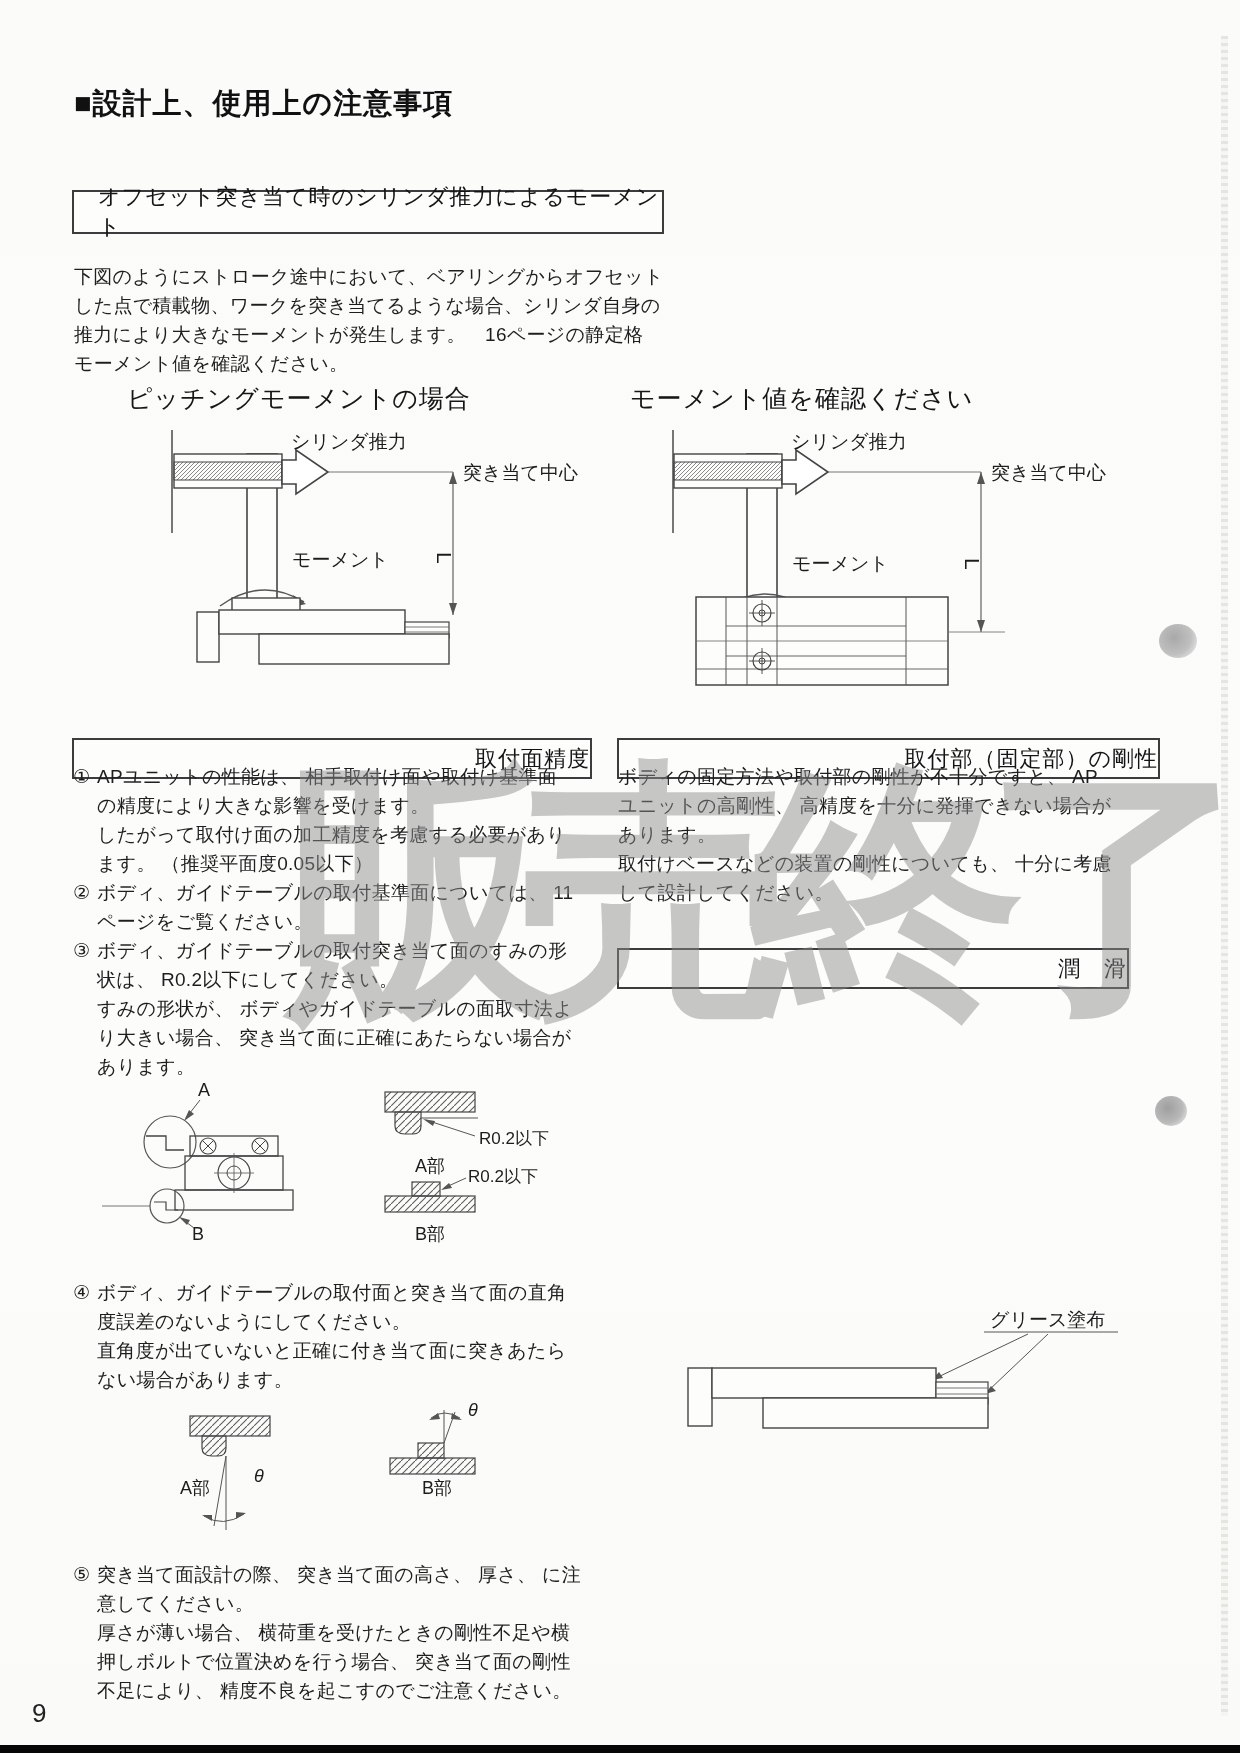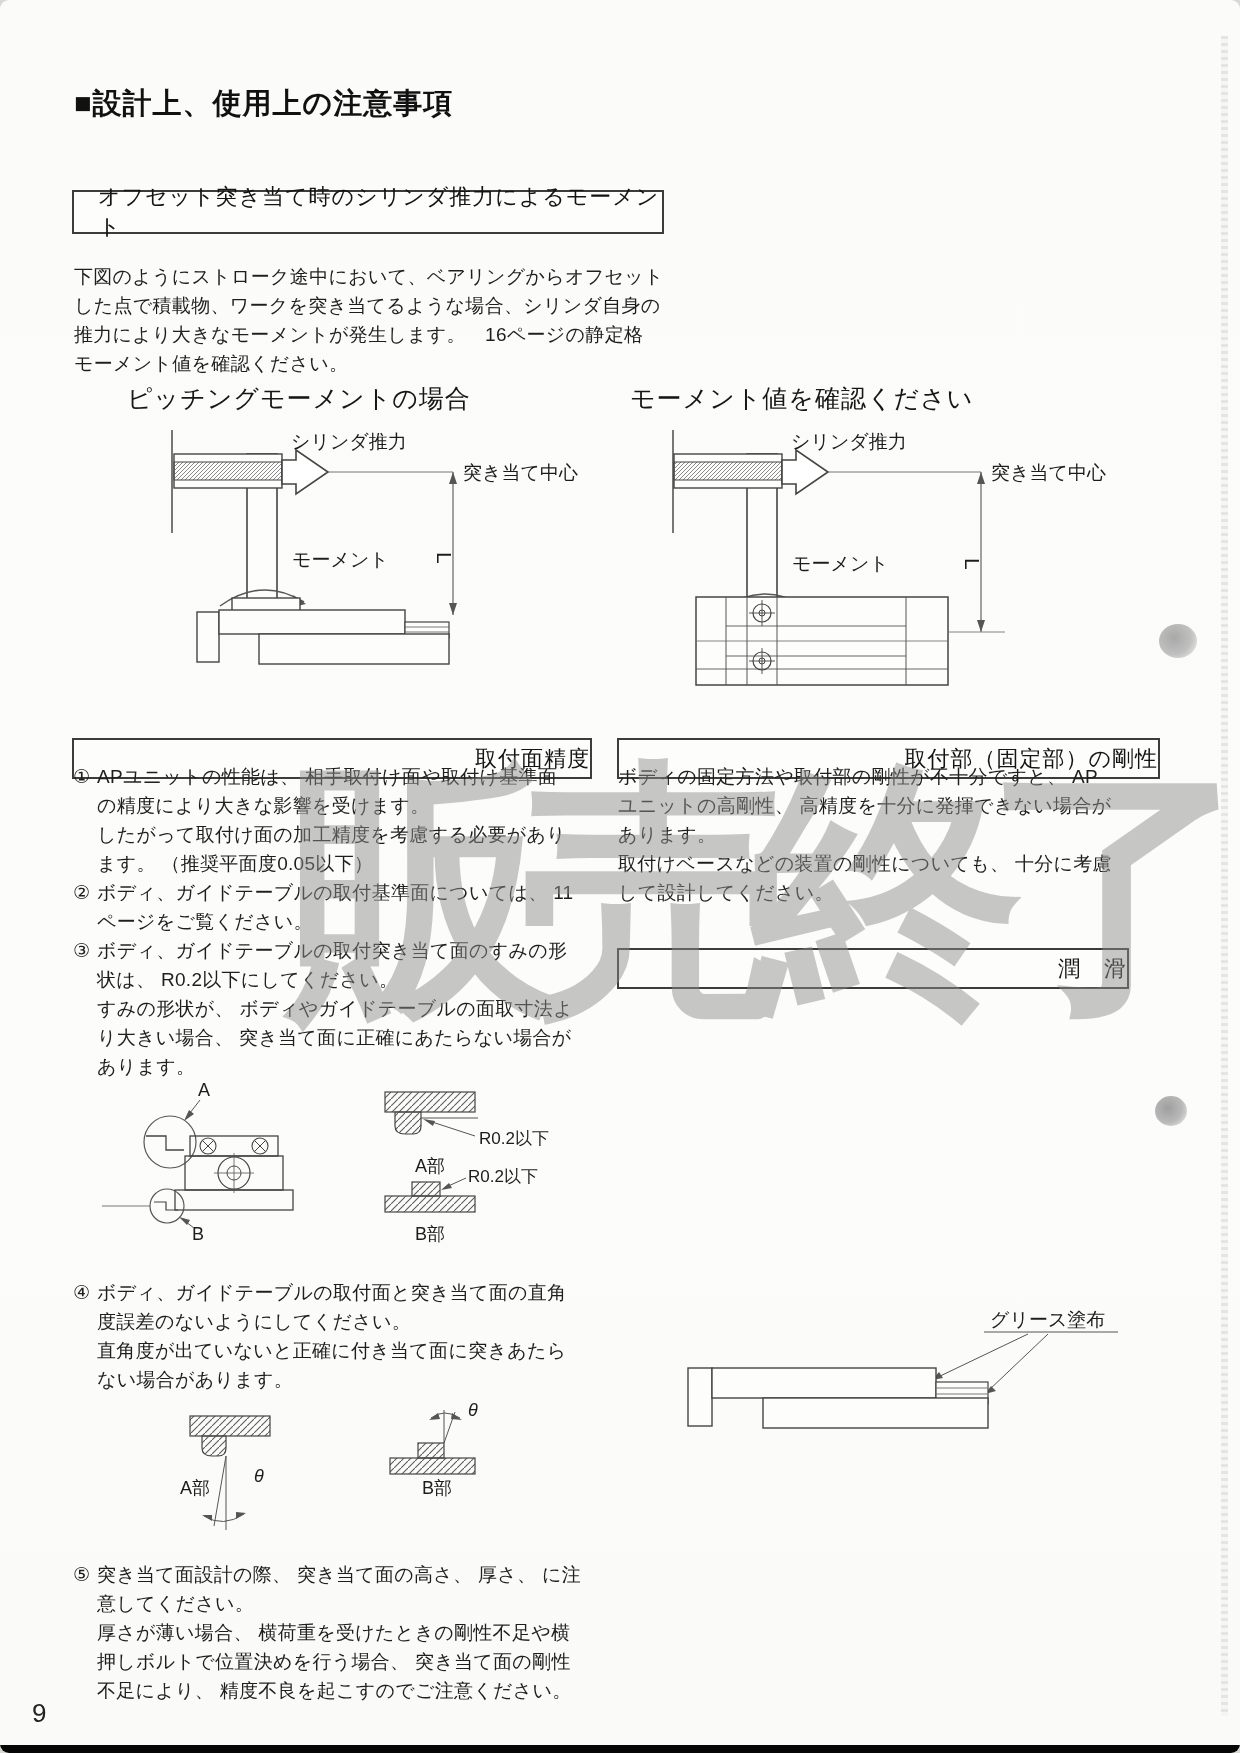--- a/index.html
+++ b/index.html
@@ -6,21 +6,20 @@
   body{
     font-family:"Liberation Sans","DejaVu Sans",sans-serif;
     background:#d8d8d4;
   }
   #page{
     position:relative;
     width:1240px;height:1753px;
     background:linear-gradient(180deg,#fbfbf9 0%,#fcfcfa 60%,#fafaf8 100%);
     overflow:hidden;
     color:#1d1d1d;
-    border-radius:9px;
   }
   .abs{position:absolute;}
   .jp{white-space:pre-line;font-size:19px;line-height:29px;color:#1e1e1e;letter-spacing:0.3px;}
   .page-title{font-size:29px;font-weight:bold;letter-spacing:1px;color:#111;}
   .hbox{
     border:2px solid #3c3c3c;
     background:#fdfdfc;
     display:flex;align-items:center;
     box-sizing:border-box;
   }

